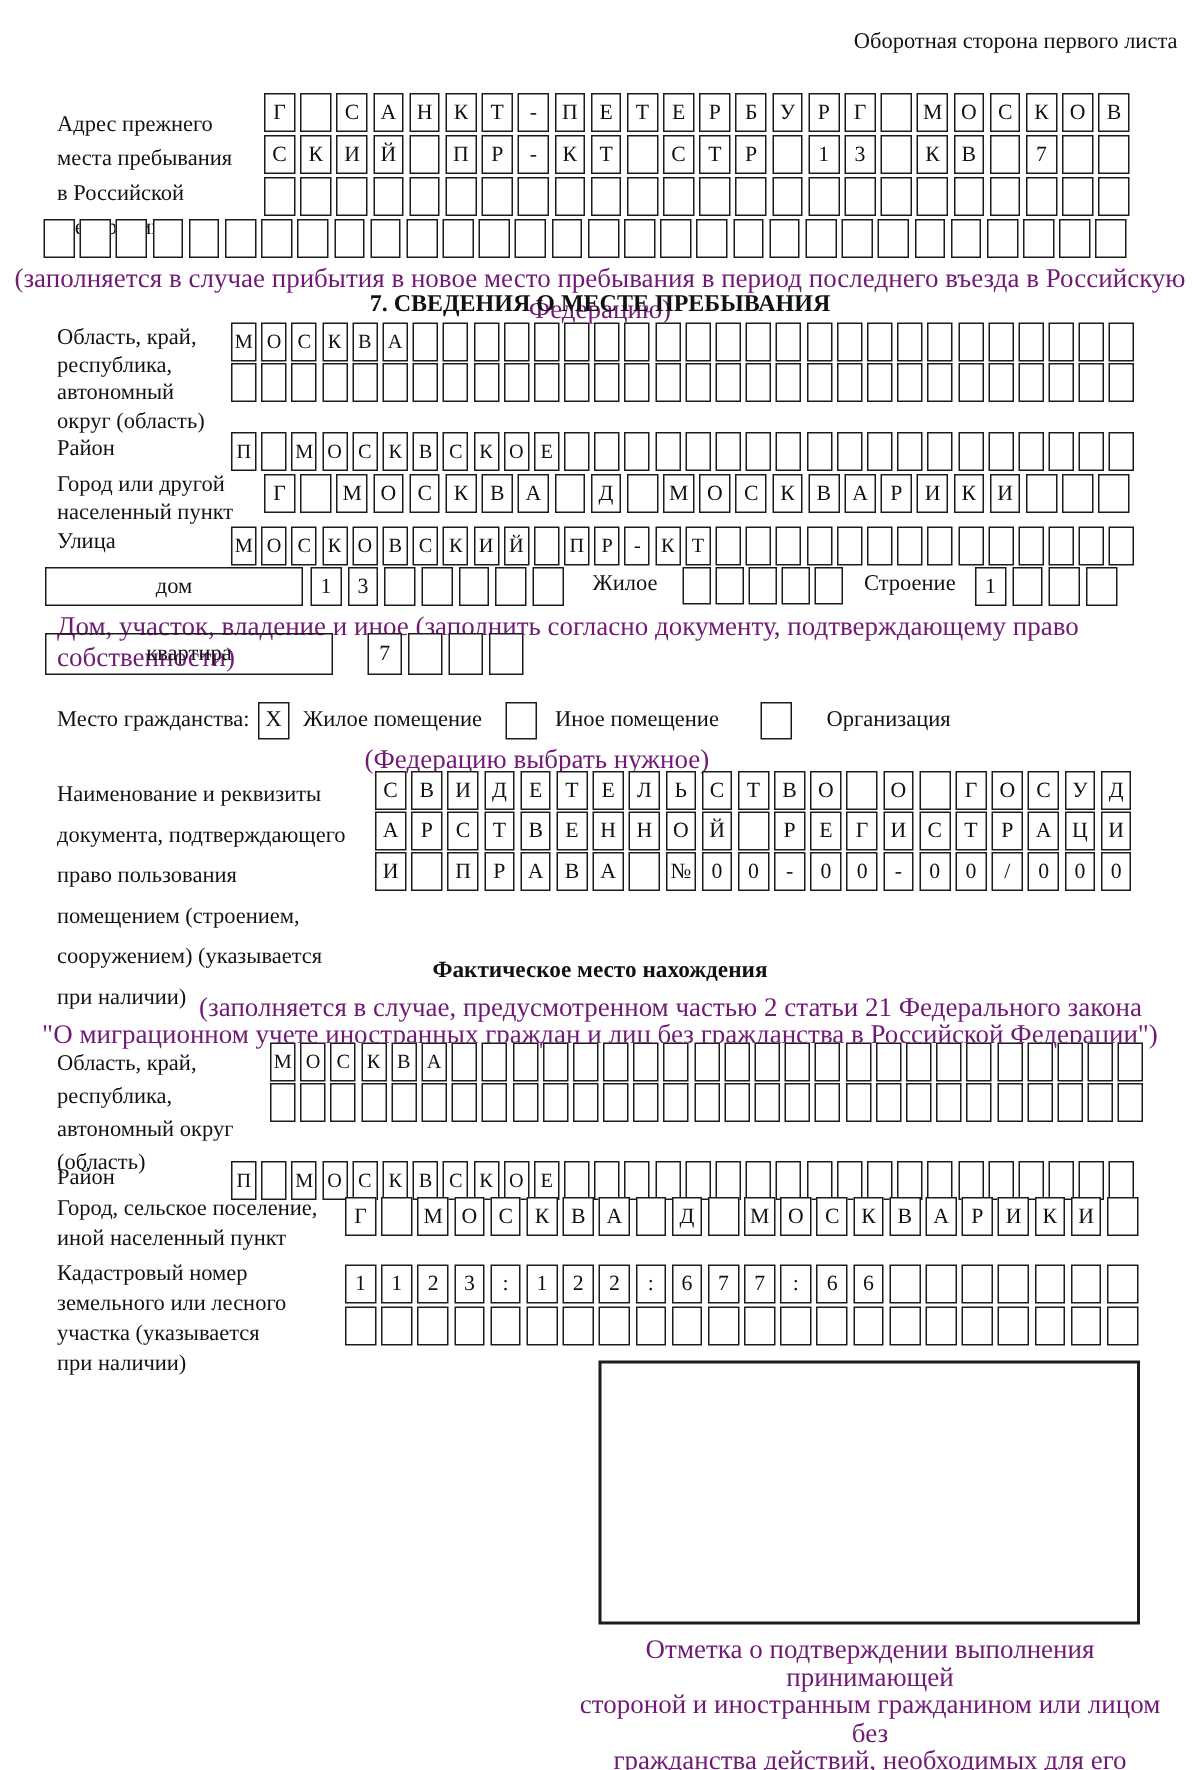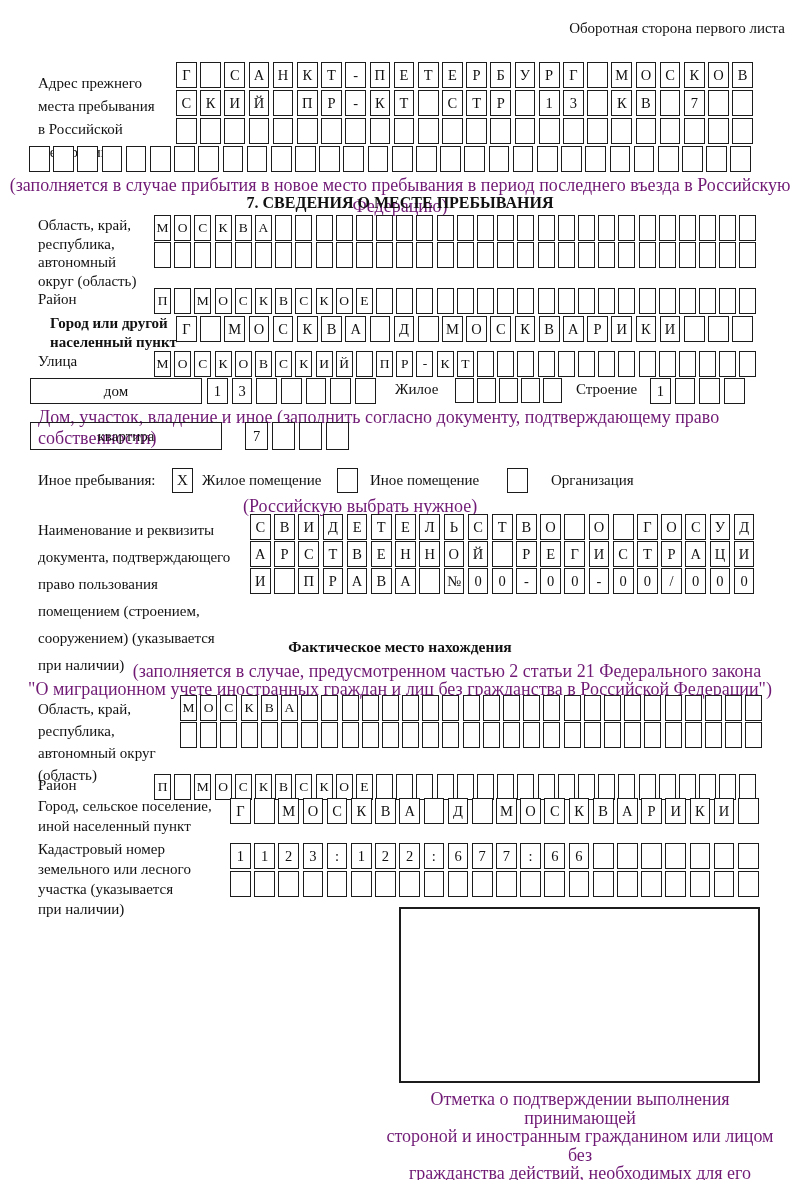--- a/index.html
+++ b/index.html
@@ -246,21 +246,21 @@
       <div class="cell"></div>
       <div class="cell"></div>
       <div class="cell"></div>
       <div class="cell"></div>
       <div class="cell"></div>
       <div class="cell"></div>
       <div class="cell"></div>
       <div class="cell"></div>
     </div>
 
-  <div class="abs lbl" style="left:50px;top:314px;line-height:19px;width:145px;font-weight:bold;">Город или другой
+  <div class="abs lbl" style="left:38px;top:314px;line-height:19px;width:145px;">Город или другой
 населенный пункт</div>
   <div class="abs grid gA" style="left:176px;top:316px;">
       <div class="cell">Г</div>
       <div class="cell"></div>
       <div class="cell">М</div>
       <div class="cell">О</div>
       <div class="cell">С</div>
       <div class="cell">К</div>
       <div class="cell">В</div>
       <div class="cell">А</div>
@@ -344,28 +344,28 @@
   <div class="abs note" style="left:38px;top:407px;">Дом, участок, владение и иное (заполнить согласно документу, подтверждающему право собственности)</div>
 
   <div class="abs wbox" style="left:30px;top:422px;width:192px;height:28px;">квартира</div>
   <div class="abs grid gQ" style="left:245px;top:422px;">
       <div class="cell">7</div>
       <div class="cell"></div>
       <div class="cell"></div>
       <div class="cell"></div>
     </div>
 
-  <div class="abs lbl" style="left:38px;top:472px;">Иное пребывания:</div>
+  <div class="abs lbl" style="left:38px;top:472px;">Место гражданства:</div>
   <div class="abs chk" style="left:172px;top:468px;">X</div>
   <div class="abs lbl" style="left:202px;top:472px;">Жилое помещение</div>
   <div class="abs chk" style="left:337px;top:468px;"></div>
   <div class="abs lbl" style="left:370px;top:472px;">Иное помещение</div>
   <div class="abs chk" style="left:507px;top:468px;"></div>
   <div class="abs lbl" style="left:551px;top:472px;">Организация</div>
-  <div class="abs note" style="left:243px;top:496px;">(Российскую выбрать нужное)</div>
+  <div class="abs note" style="left:243px;top:496px;">(Федерацию выбрать нужное)</div>
 
   <div class="abs lbl" style="left:38px;top:517px;line-height:27px;width:210px;">Наименование и реквизиты
 документа, подтверждающего
 право пользования
 помещением (строением,
 сооружением) (указывается
 при наличии)</div>
   <div class="abs grid gA" style="left:250px;top:514px;">
       <div class="cell">С</div>
       <div class="cell">В</div>

